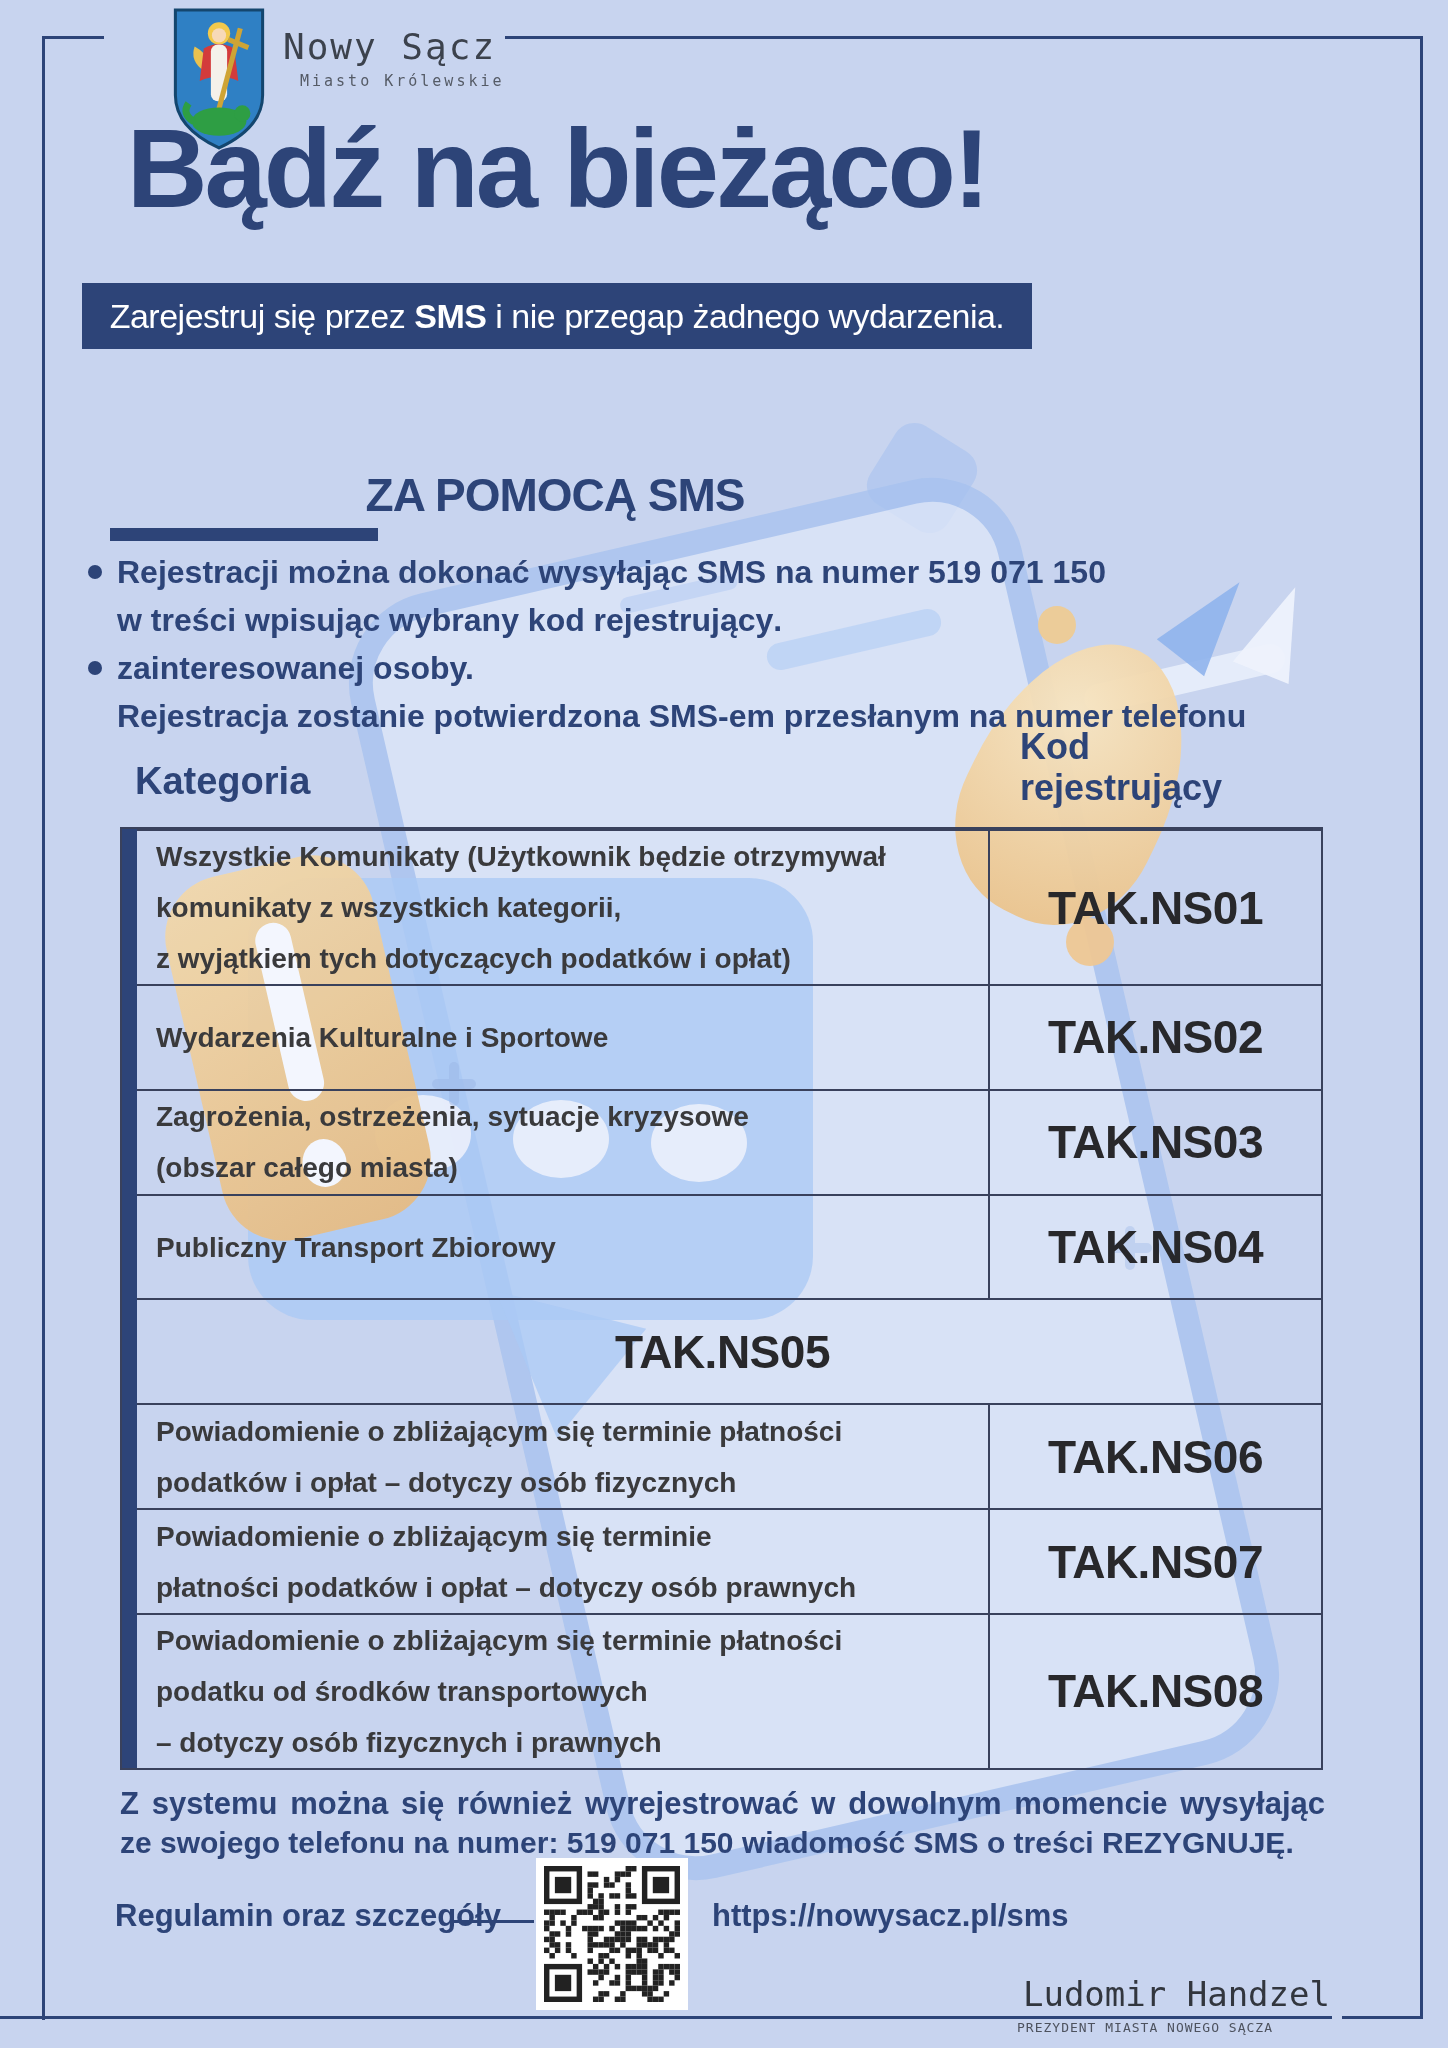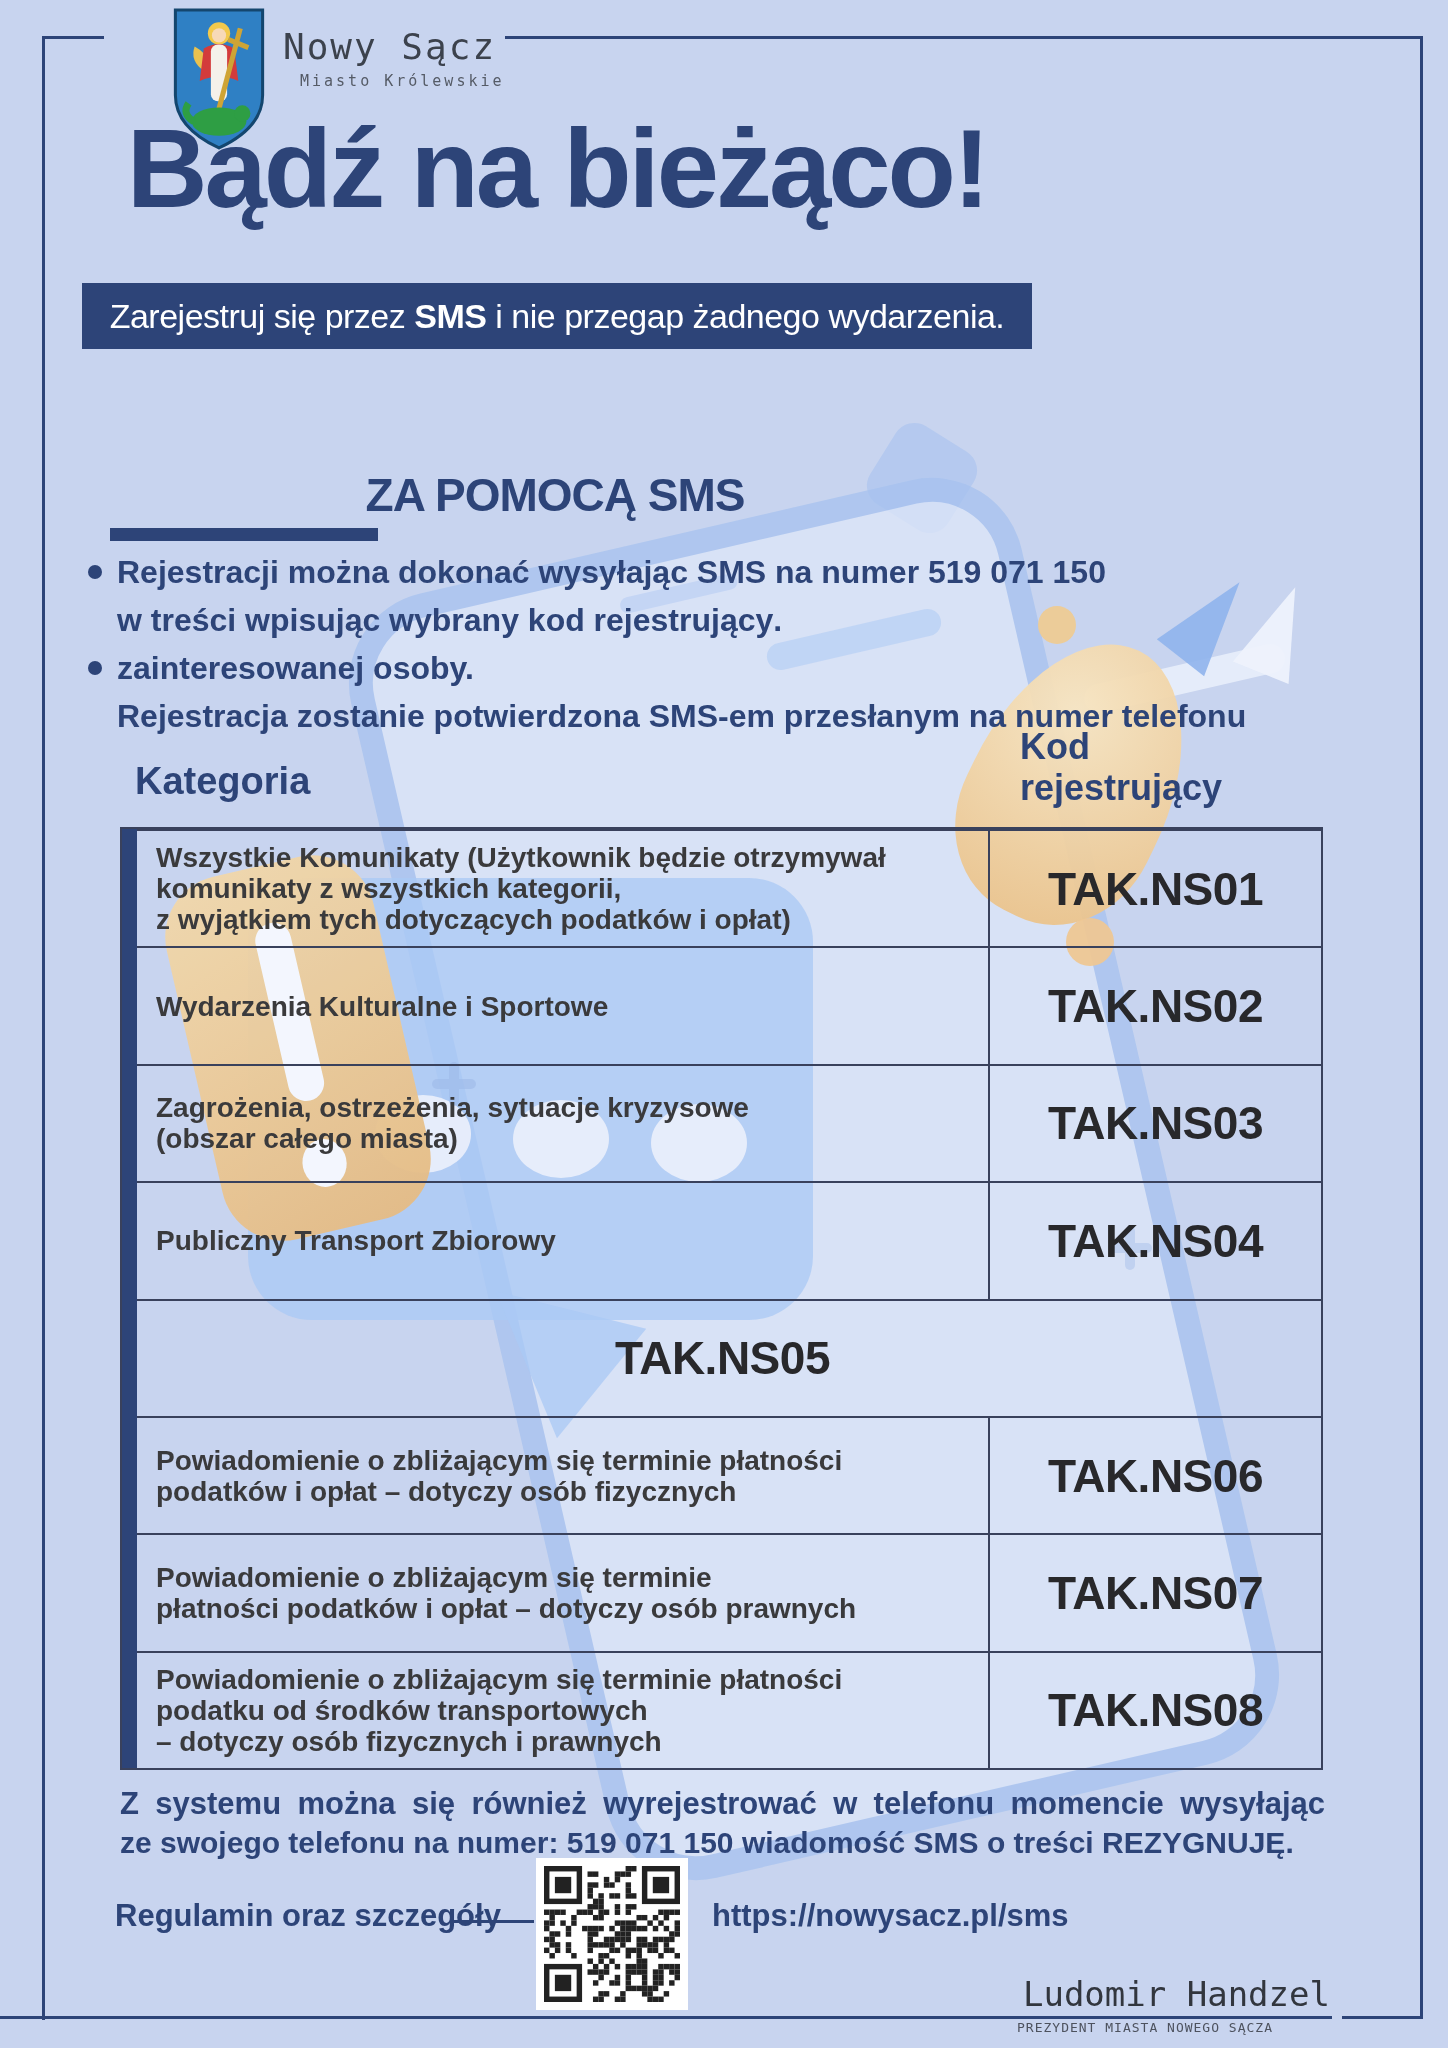--- a/index.html
+++ b/index.html
@@ -82,21 +82,21 @@
   .code-head{position:absolute;left:1020px;top:726px;font-size:36px;font-weight:800;
          color:#2d4478;line-height:41px;}
 
   .table{position:absolute;left:120px;top:827px;width:1203px;height:943px;
          border:2px solid #39415c;box-sizing:border-box;display:flex;flex-direction:column;}
   .tbar{position:absolute;left:0;top:0;bottom:0;width:15px;background:#2d4478;}
   .trow{flex:1;display:flex;border-top:2px solid #39415c;}
   .trow:first-child{border-top:none;}
   .tcat{width:866px;box-sizing:border-box;padding-left:34px;padding-right:6px;
         display:flex;align-items:center;font-size:28px;font-weight:700;color:#3a3a3c;
-        line-height:31px;white-space:pre-line;}
+        line-height:51px;white-space:pre-line;}
   .tcode{flex:1;border-left:2px solid #39415c;display:flex;align-items:center;justify-content:center;
         font-size:46px;font-weight:800;color:#28282b;letter-spacing:-.5px;}
 
   .f1{position:absolute;left:120px;top:1786px;width:1205px;font-size:31px;font-weight:600;
         color:#2d4478;text-align:justify;text-align-last:justify;}
   .f2{position:absolute;left:120px;top:1826px;width:1230px;font-size:30px;font-weight:600;
         color:#2d4478;}
 
   .reg-label{position:absolute;left:115px;top:1898px;font-size:31px;font-weight:800;color:#2d4478;}
   .reg-dash{position:absolute;left:452px;top:1920px;width:82px;height:3px;background:#2d4478;}
@@ -229,21 +229,21 @@
         <div class="tcode">TAK.NS07</div>
       </div>
       <div class="trow">
         <div class="tcat">Powiadomienie o zbliżającym się terminie płatności
 podatku od środków transportowych
 – dotyczy osób fizycznych i prawnych</div>
         <div class="tcode">TAK.NS08</div>
       </div>
     </div>
 
-    <div class="f1">Z systemu można się również wyrejestrować w telefonu momencie wysyłając</div>
+    <div class="f1">Z systemu można się również wyrejestrować w dowolnym momencie wysyłając</div>
     <div class="f2"><span>ze swojego telefonu na numer: </span><span class="xb">519 071 150</span><span> wiadomość SMS o treści </span><span class="xb">REZYGNUJĘ</span><span>.</span></div>
 
     <div class="reg-label">Regulamin oraz szczegóły</div>
     <div class="reg-dash"></div>
     <div class="qr">
       <svg id="qr" width="136" height="136" viewBox="0 0 150 150" fill="#222">
           <rect x="90" y="0" width="6" height="6"></rect>
           <rect x="96" y="0" width="6" height="6"></rect>
           <rect x="48" y="6" width="6" height="6"></rect>
           <rect x="54" y="6" width="6" height="6"></rect>

